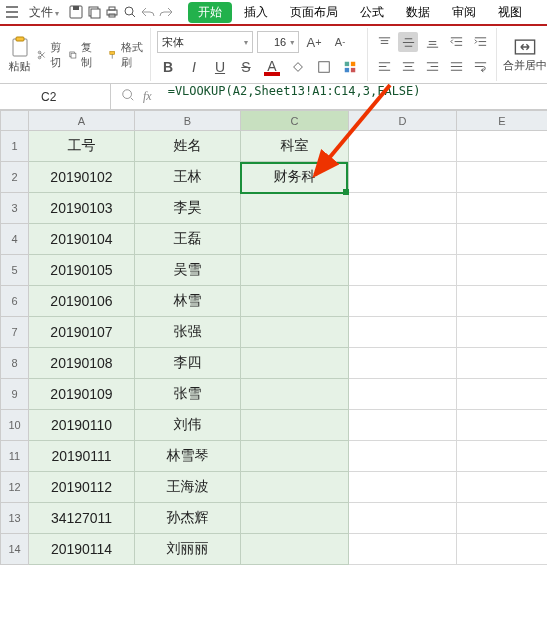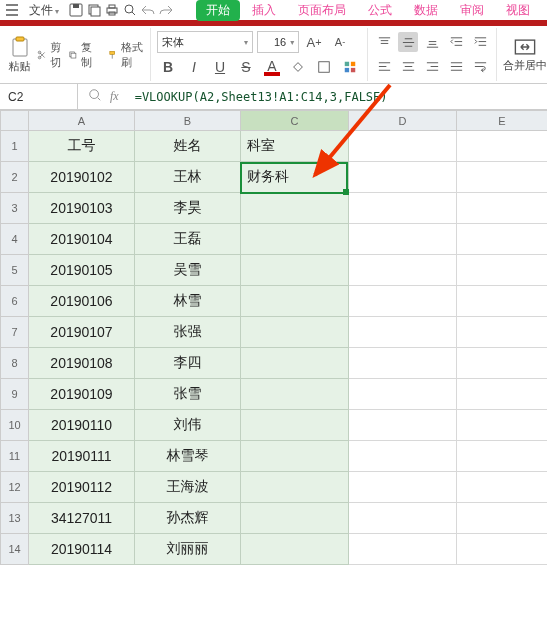--- a/index.html
+++ b/index.html
@@ -1,24 +1,24 @@
 <!DOCTYPE html>
 <html><head>
 <meta charset="utf-8">
 <style>
   * { box-sizing: border-box; margin: 0; padding: 0; font-family: "Microsoft YaHei", Arial, sans-serif; }
   body { background: #fff; width: 547px; height: 624px; overflow: hidden; font-size: 12px; color: #333; }
   
-  .menubar { display: flex; align-items: center; height: 26px; padding: 0 4px; gap: 2px; border-bottom: 6px solid #b91c1c; }
+  .menubar { display: flex; align-items: center; height: 26px; padding: 0 4px; gap: 2px; border-bottom: 2px solid #b91c1c; }
   .menubar-icon { width: 16px; height: 16px; display: inline-flex; align-items: center; justify-content: center; color: #555; }
   .menubar-item { padding: 0 7px; cursor: default; color: #444; }
   .menubar-item.dropdown::after { content: "▾"; font-size: 8px; margin-left: 2px; color: #888; }
-  .tab { padding: 2px 10px; color: #ec4899; }
+  .tab { padding: 2px 10px; color: #000000; }
   .tab.active { background: #22b14c; color: #fff; border-radius: 4px; }
-  .tabbar { display: flex; align-items: center; gap: 2px; margin-left: 20px; }
+  .tabbar { display: flex; align-items: center; gap: 2px; margin-left: 12px; }
   
   .ribbon { display: flex; height: 58px; border-bottom: 1px solid #ccc; background: #fff; padding: 2px 0; }
   .ribbon-group { display: flex; flex-direction: column; padding: 2px 6px; border-right: 1px solid #e5e5e5; }
   .ribbon-row { display: flex; align-items: center; gap: 4px; height: 26px; }
   .paste-big { display: flex; flex-direction: column; align-items: center; justify-content: center; width: 36px; height: 52px; }
   .paste-big .icon { width: 24px; height: 24px; }
   .paste-label { font-size: 11px; color: #444; }
   .small-btn { display: flex; align-items: center; gap: 3px; font-size: 11px; color: #555; cursor: default; }
   .small-btn svg { width: 14px; height: 14px; }
   .font-select { border: 1px solid #c8c8c8; height: 22px; padding: 0 4px; font-size: 11px; background: #fff; display: flex; align-items: center; justify-content: space-between; }
@@ -29,33 +29,33 @@
   .edit-btn.bold { font-weight: bold; }
   .edit-btn.italic { font-style: italic; }
   .edit-btn.under { text-decoration: underline; }
   .edit-btn.strike { text-decoration: line-through; }
   .color-swatch { width: 16px; height: 4px; margin-top: -2px; }
   .align-btn { width: 20px; height: 20px; display: inline-flex; align-items: center; justify-content: center; }
   .align-btn svg { width: 15px; height: 15px; }
   .align-btn.active { background: #d4d4d4; border-radius: 2px; }
   .merge-big { display: flex; flex-direction: column; align-items: center; justify-content: center; width: 44px; height: 52px; font-size: 11px; color: #444; }
   
-  .cellref-bar { display: flex; align-items: center; height: 26px; border-bottom: 1px solid #ccc; }
+  .cellref-bar { display: flex; height: 26px; border-bottom: 1px solid #ccc; padding-left: 33px; }
   .cellref { width: 78px; border-right: 1px solid #ccc; padding: 0 8px; height: 100%; display: flex; align-items: center; font-size: 12px; }
   .fx-icons { display: flex; align-items: center; gap: 8px; padding: 0 10px; color: #888; }
   .formula-input { flex: 1; padding: 0 6px; font-size: 12px; font-family: Consolas, monospace; color: #14532d; }
   
   .grid-wrap { position: relative; }
   table.sheet { border-collapse: collapse; width: 547px; table-layout: fixed; }
   table.sheet th.rowhead, table.sheet td.rowhead { width: 28px; background: #e9edf0; border: 1px solid #ccc; text-align: center; font-size: 11px; color: #666; font-weight: normal; height: 20px; }
   table.sheet th.colhead { background: #e9edf0; border: 1px solid #ccc; text-align: center; font-size: 11px; color: #666; font-weight: normal; height: 20px; }
   table.sheet th.colhead.sel { background: #c8e0c0; }
   table.sheet td.cell { border: 1px solid #c0d0c0; background: #e6f2e6; height: 31px; font-size: 14px; padding: 0 6px; color: #222; }
   table.sheet td.cell.center { text-align: center; }
-  table.sheet td.cell.left { text-align: left; }
+  table.sheet td.cell.left { text-align: center; }
   table.sheet td.cell.white { background: #fff; border: 1px solid #d8d8d8; }
   .col-a, .col-b { width: 106px; }
   .col-c, .col-d { width: 108px; }
   .col-e { width: 91px; }
   
   .sel-outline { position: absolute; border: 2px solid #1a8f3a; pointer-events: none; }
   .sel-handle { position: absolute; width: 6px; height: 6px; background: #1a8f3a; bottom: -3px; right: -3px; }
   
   .arrow { position: absolute; pointer-events: none; }
   .arrow svg { overflow: visible; }

